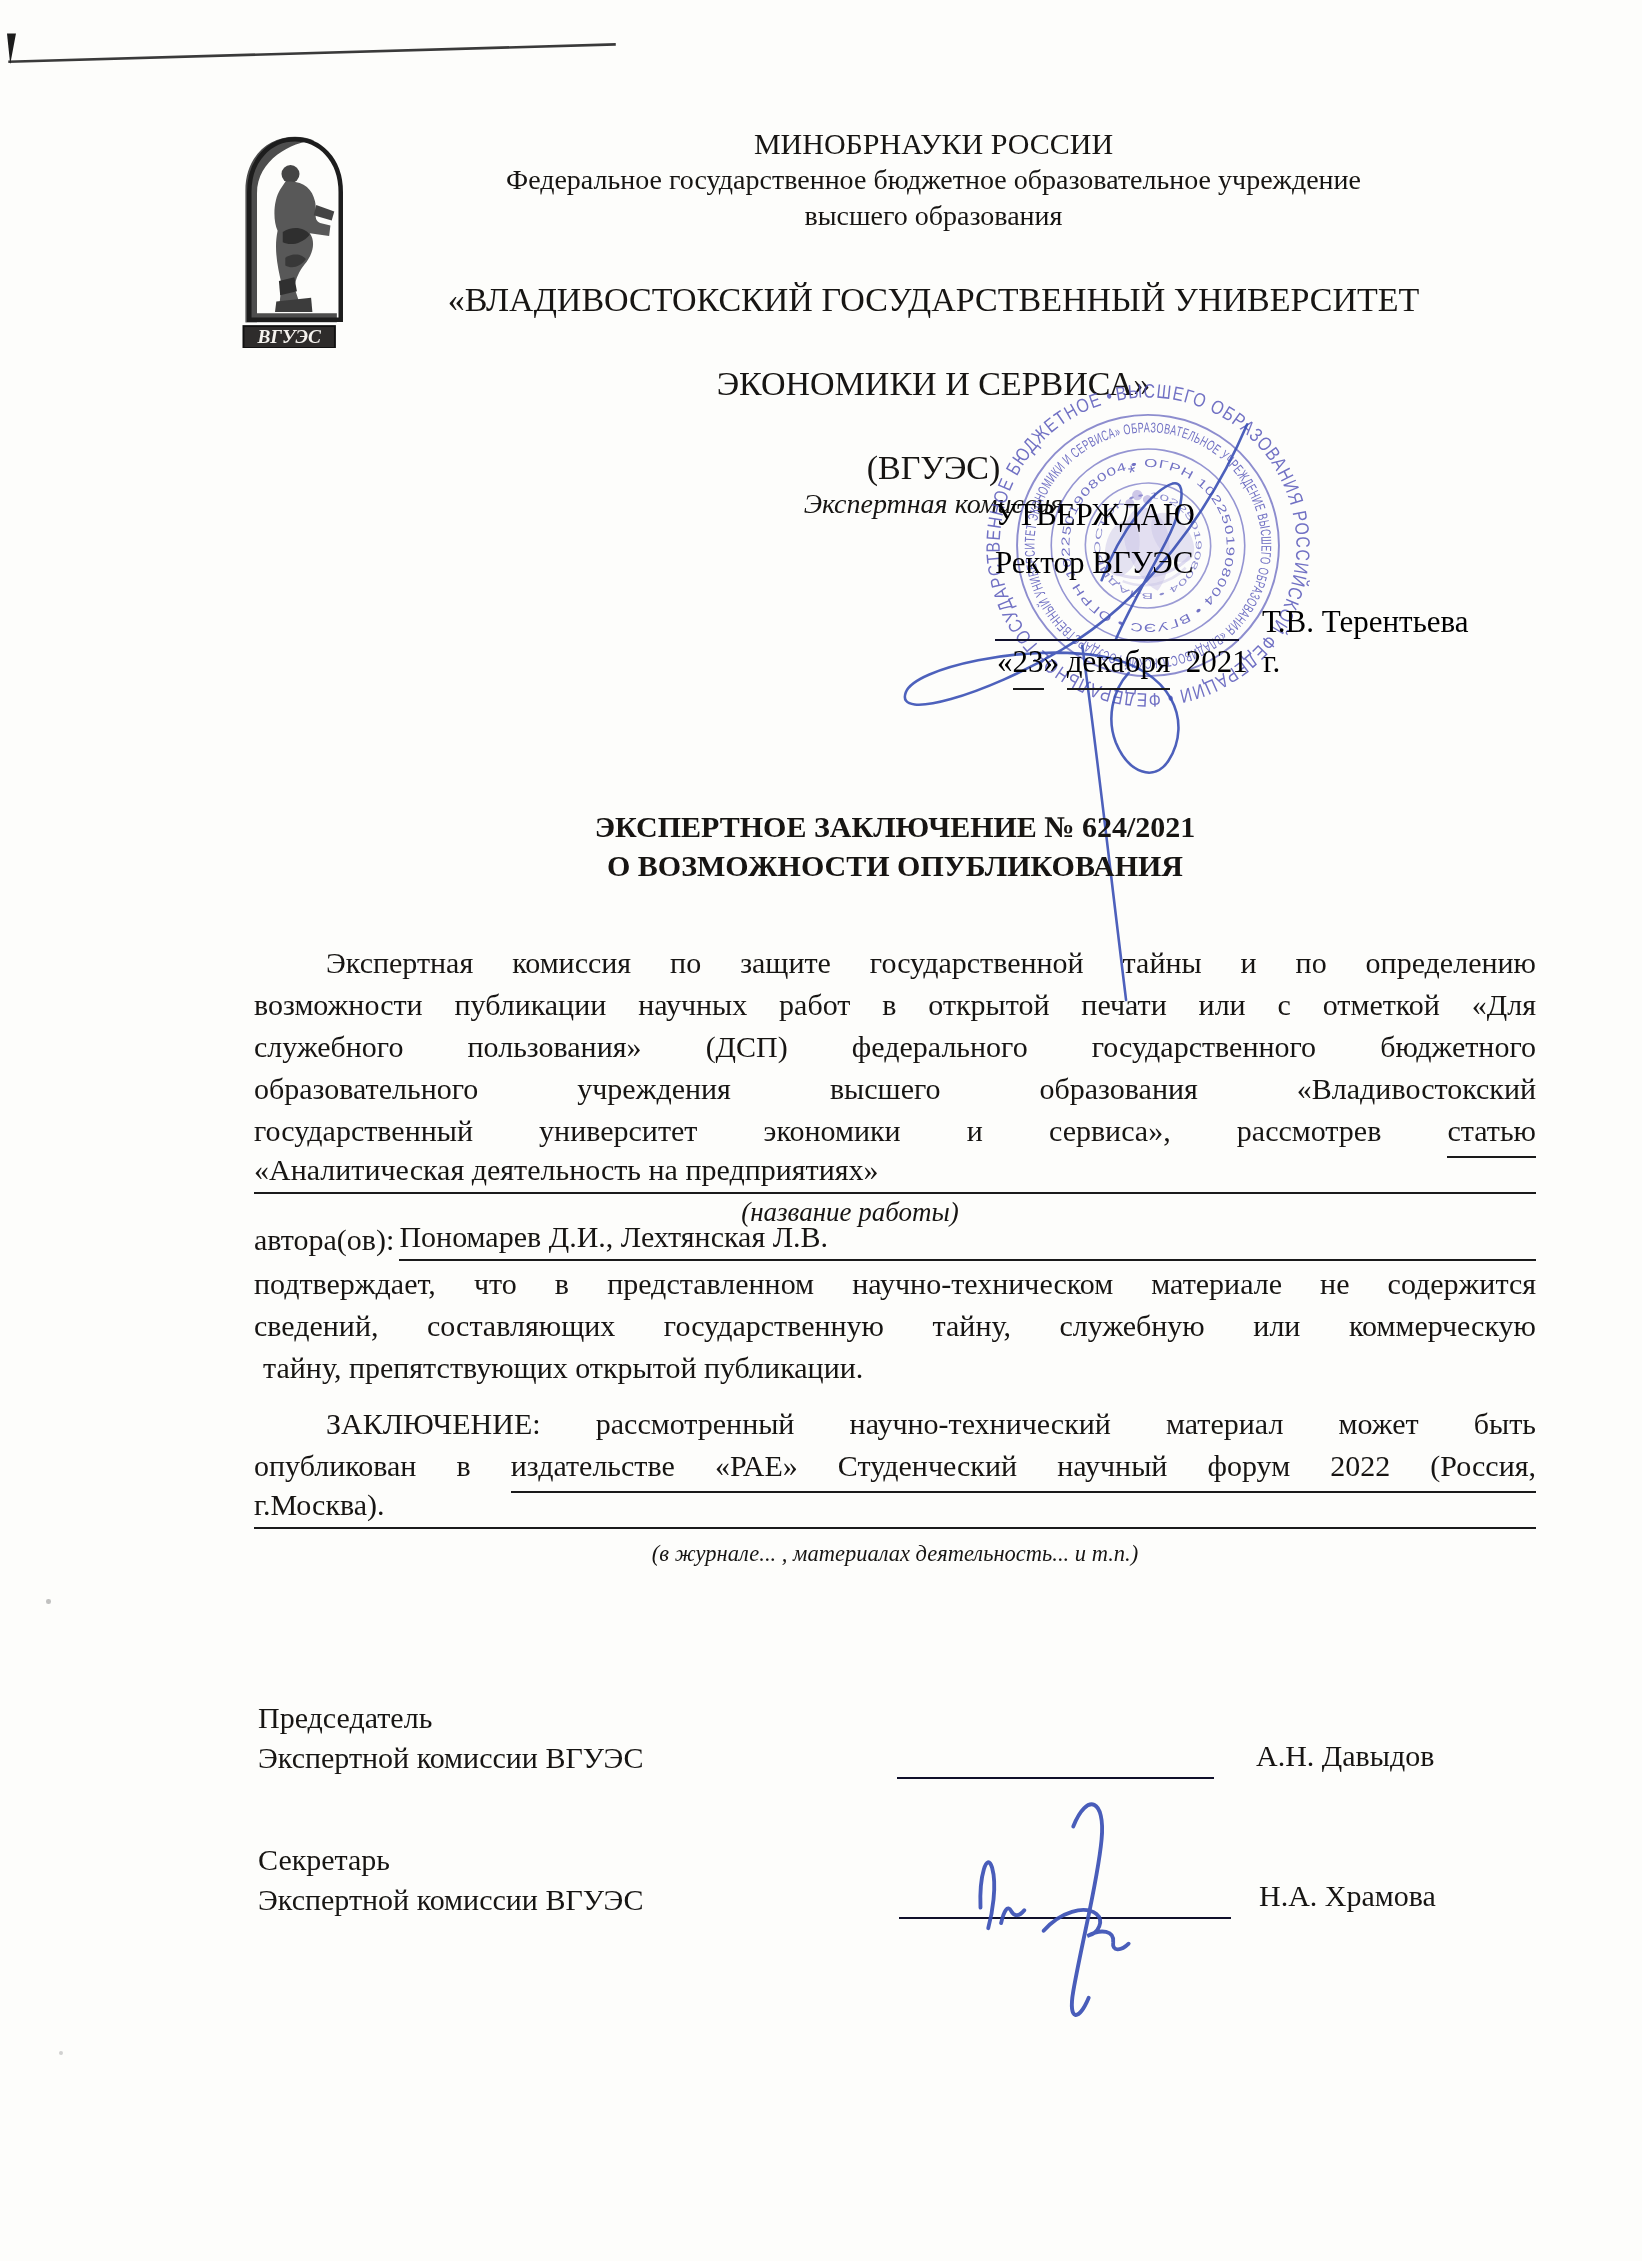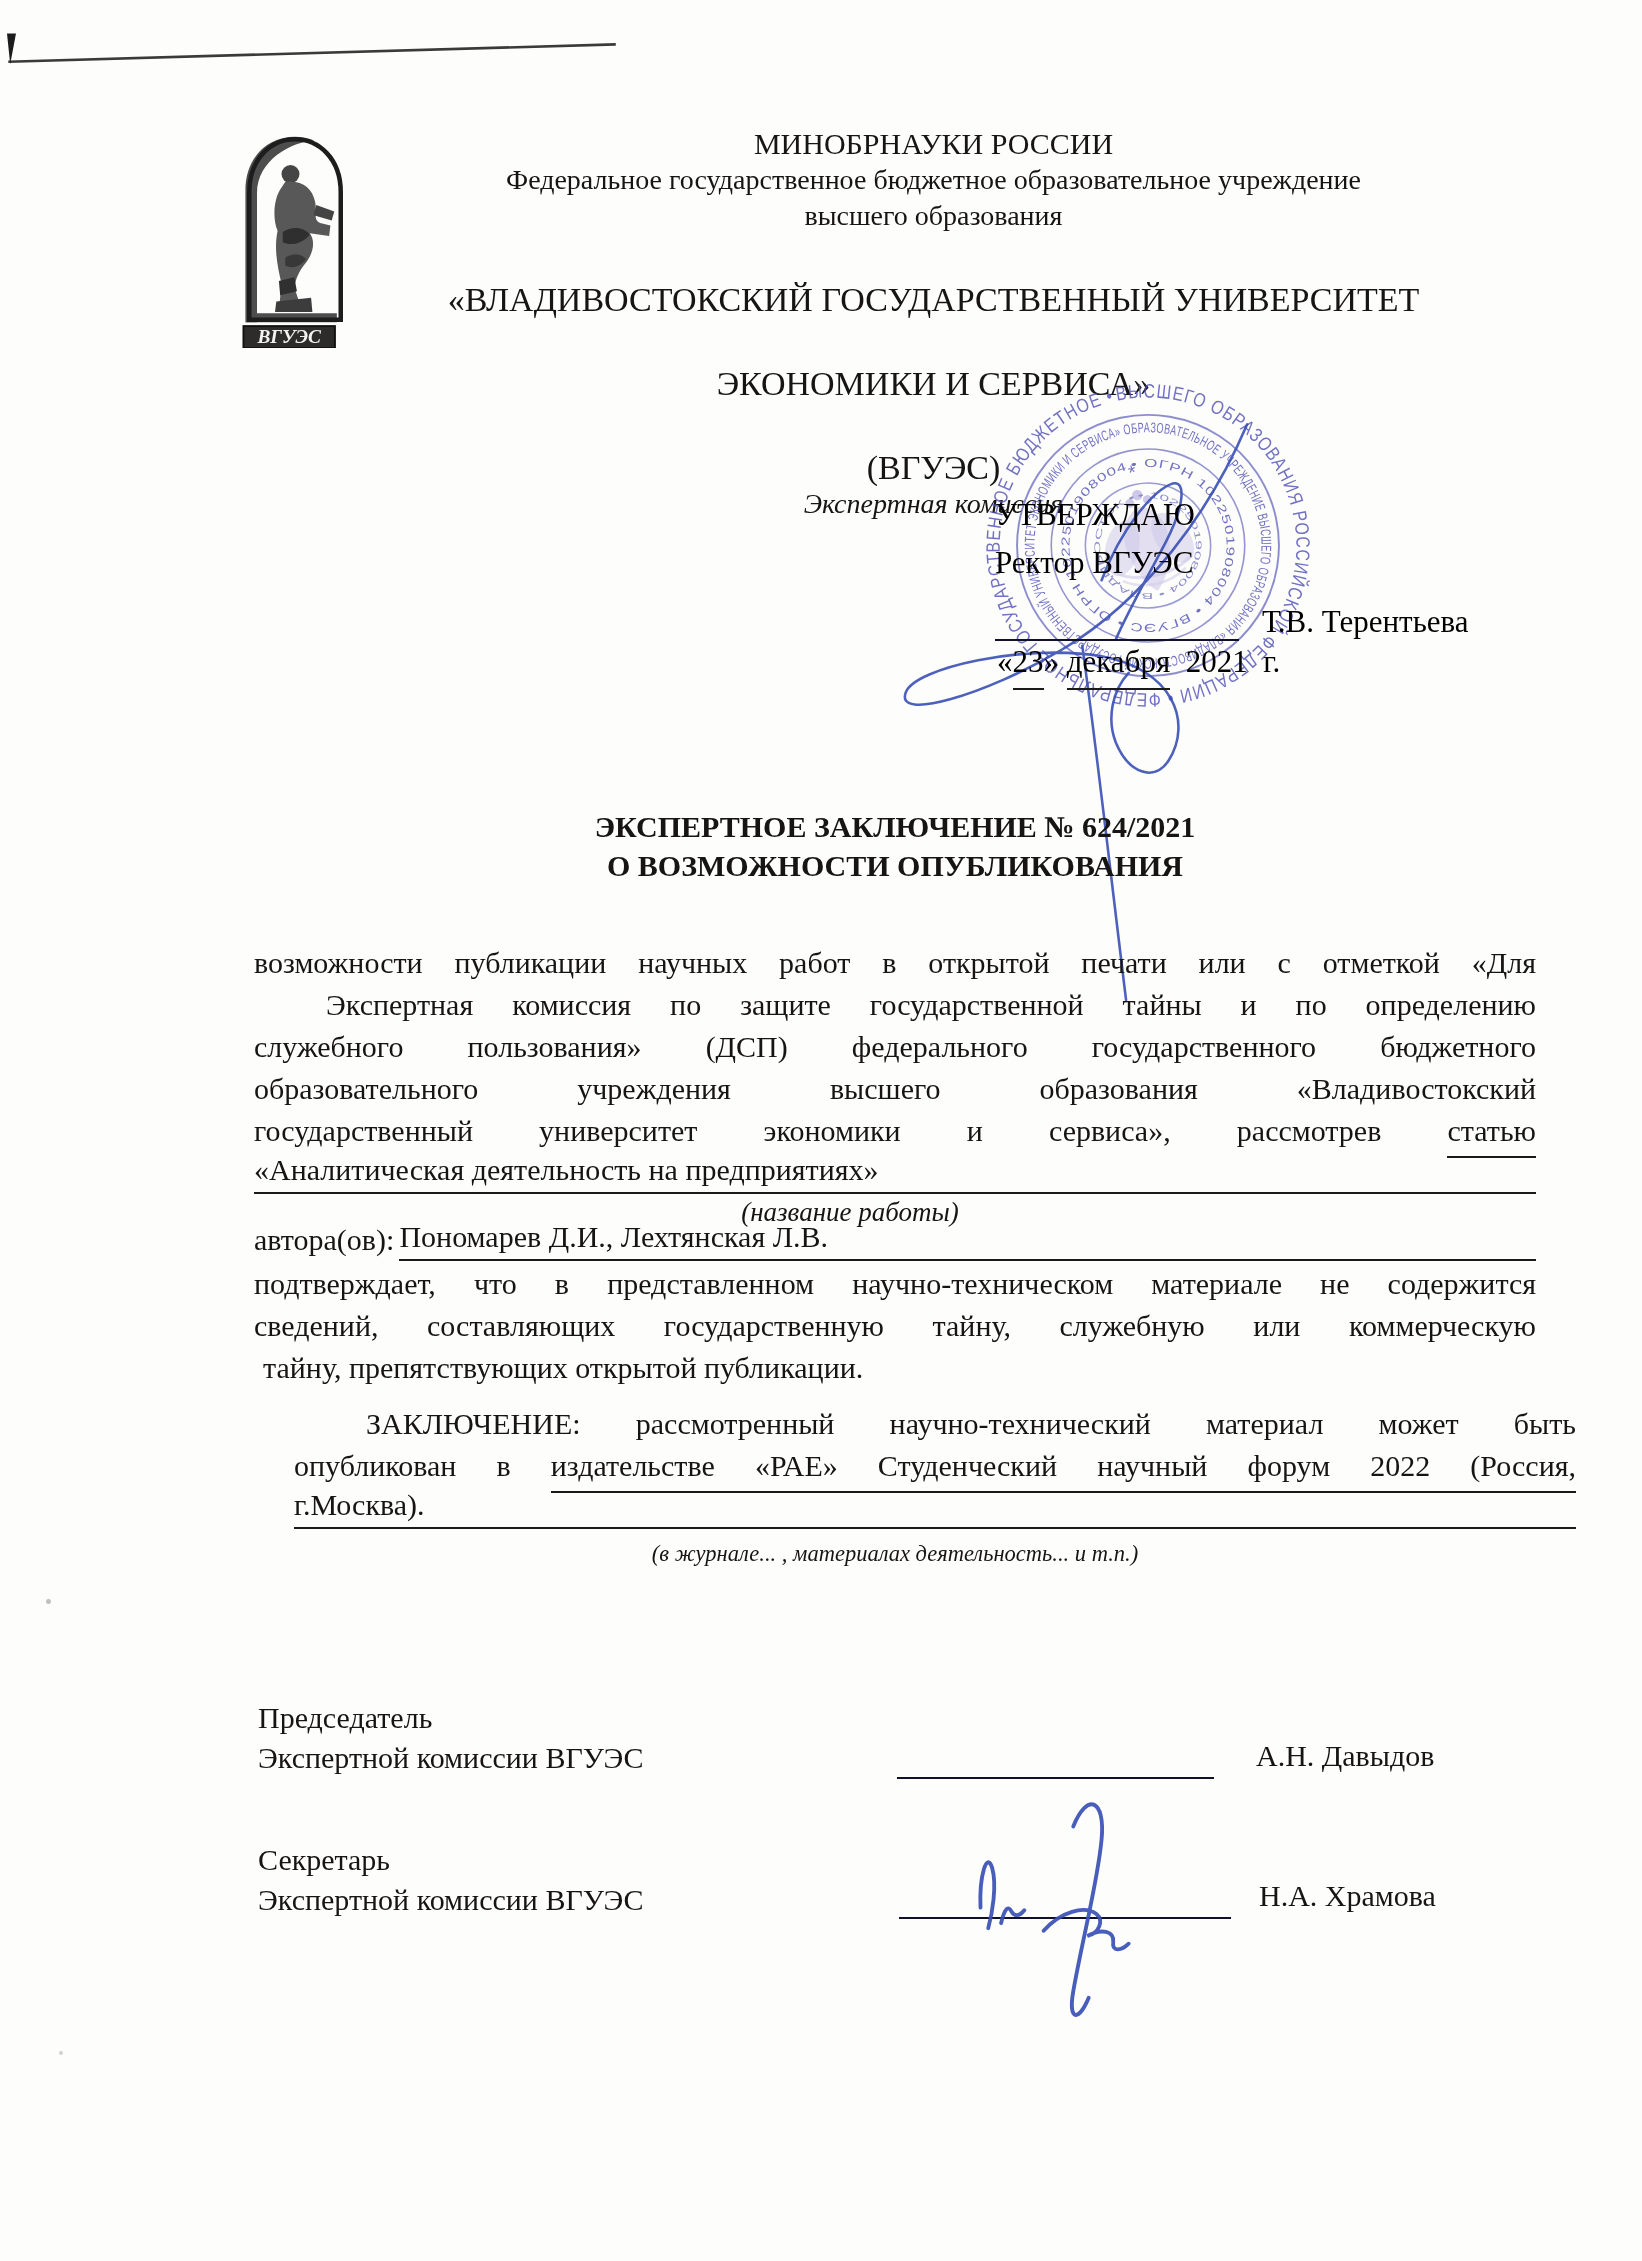--- a/index.html
+++ b/index.html
@@ -143,22 +143,22 @@
   <div class="abs appr" style="left:997px;top:644px;">
     <span>«</span><span class="u3">23</span><span>»</span>&nbsp;<span class="u3">декабря</span>&nbsp;&nbsp;<span>2021</span>&nbsp;&nbsp;<span>г.</span>
   </div>
 
   <div class="abs title" style="top:807px;">
     <div>ЭКСПЕРТНОЕ ЗАКЛЮЧЕНИЕ № 624/2021</div>
     <div>О ВОЗМОЖНОСТИ ОПУБЛИКОВАНИЯ</div>
   </div>
 
   <div class="abs col" style="top:942px;">
+    <div class="jline ind">Экспертная комиссия по защите государственной тайны и по определению</div>
     <div class="jline">возможности публикации научных работ в открытой печати или с отметкой «Для</div>
-    <div class="jline ind">Экспертная комиссия по защите государственной тайны и по определению</div>
     <div class="jline">служебного пользования» (ДСП) федерального государственного бюджетного</div>
     <div class="jline">образовательного учреждения высшего образования «Владивостокский</div>
     <div class="jline">
       <span>государственный университет экономики и сервиса», рассмотрев </span><span class="u3">статью</span>
     </div>
     <div class="flexline">
       <span class="ul">«Аналитическая деятельность на предприятиях»</span>
       <span class="fill"></span>
     </div>
   </div>
@@ -169,21 +169,21 @@
       <span class="ul">Пономарев Д.И.,  Лехтянская Л.В.</span>
       <span class="fill"></span>
     </div>
   </div>
   <div class="abs col" style="top:1263px;">
     <div class="jline">подтверждает, что в представленном научно-техническом материале не содержится</div>
     <div class="jline">сведений, составляющих государственную тайну, служебную или коммерческую</div>
     <div class="lline">тайну, препятствующих открытой публикации.</div>
   </div>
 
-  <div class="abs col" style="top:1403px;margin-left:40px;">
+  <div class="abs col" style="top:1403px;">
     <div class="jline ind">ЗАКЛЮЧЕНИЕ: рассмотренный научно-технический материал может быть</div>
     <div class="jline">
       <span>опубликован в </span><span class="u3">издательстве «РАЕ» Студенческий научный форум 2022 (Россия,</span>
     </div>
     <div class="flexline">
       <span class="ul">г.Москва).</span>
       <span class="fill"></span>
     </div>
   </div>
   <div class="abs cap" style="left:254px;top:1541px;width:1282px;font-size:22.5px;">(в журнале... , материалах деятельность... и т.п.)</div>

